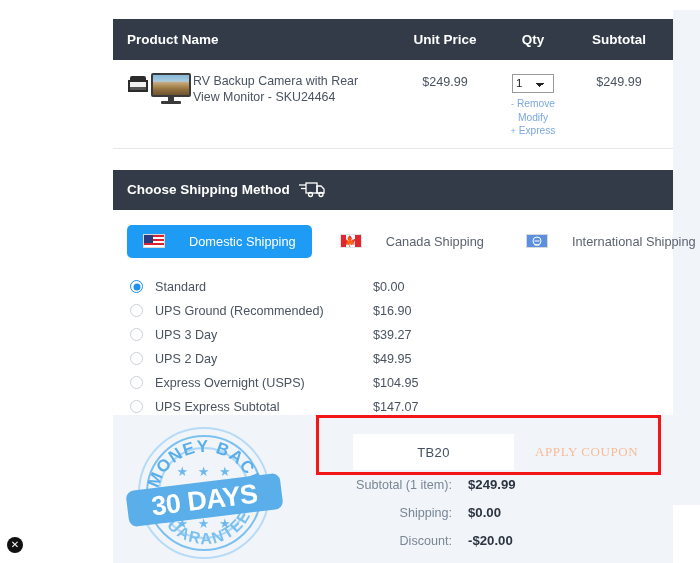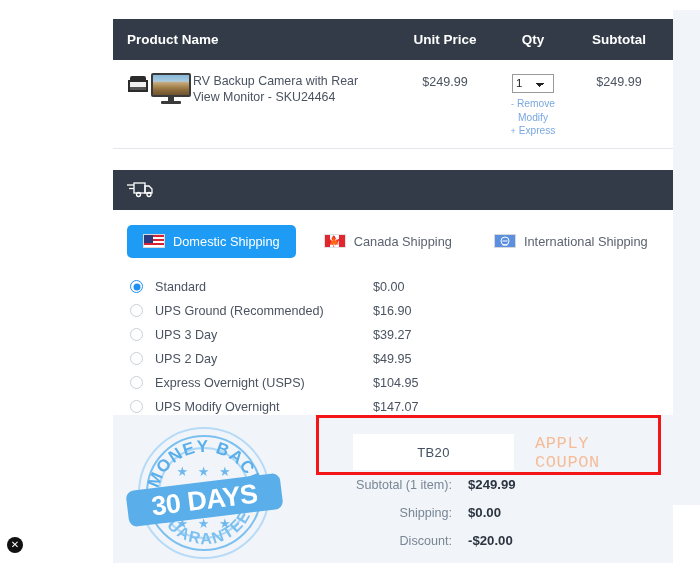--- a/index.html
+++ b/index.html
@@ -159,21 +159,21 @@
 
   
   .ship-tabs {
     display: flex;
     align-items: center;
     margin-top: 15px;
     padding-left: 14px;
     gap: 0px;
   }
   .tab {
-    display: flex; align-items: center; gap: 8px;
+    display: flex; align-items: center; gap: 24px;
     font-size: 12.8px;
     padding: 9px 16px;
     border-radius: 5px;
     color: #5c6370;
     white-space: nowrap;
   }
   .tab.active { background: #1e9bf5; color: #ffffff; }
   .tab.t-can { margin-left: 12px; }
   .tab.t-intl { margin-left: 10px; }
 
@@ -293,23 +293,23 @@
     font-size: 13px;
     color: #42505f;
     font-family: "Liberation Sans", sans-serif;
     letter-spacing: 0.4px;
   }
   .coupon-btn {
     flex: 1;
     background: transparent;
     border: none;
     color: #f6bb97;
-    font-size: 17px;
+    font-size: 13px;
     letter-spacing: 0.6px;
-    font-family: Liberation Mono, monospace;
+    font-family: Liberation Serif, serif;
     text-align: left;
     padding-left: 21px;
   }
 
   .totals { position: absolute; left: 203px; top: 62px; width: 345px; }
   .total-row {
     display: flex; align-items: baseline; height: 28px; font-size: 12.6px;
   }
   .total-label { width: 136px; text-align: right; color: #7a8694; }
   .total-value { padding-left: 16px; color: #2c3440; font-weight: bold; font-size: 13.2px; }
@@ -369,20 +369,21 @@
           <a href="#"><span class="bullet">-</span> <span>Remove</span></a>
           <a href="#">Modify</a>
           <a href="#"><span class="bullet">+</span> <span>Express</span></a>
         </div>
       </div>
 
       <div class="subtotal-cell">$249.99</div>
     </div>
 
     <div class="ship-header">
+      <span>Choose Shipping Method</span>
       <span class="truck-icon">
         <svg width="30" height="17" viewBox="0 0 30 17">
           <line x1="0" y1="4" x2="7" y2="4" stroke="#fff" stroke-width="1.3"></line>
           <line x1="2" y1="7.5" x2="7" y2="7.5" stroke="#fff" stroke-width="1.3"></line>
           <rect x="7" y="2" width="11" height="10" fill="none" stroke="#fff" stroke-width="1.3"></rect>
           <path d="M18 5 h4 l3 3 v4 h-7 z" fill="none" stroke="#fff" stroke-width="1.3"></path>
           <circle cx="11.5" cy="13.5" r="2" fill="none" stroke="#fff" stroke-width="1.3"></circle>
           <circle cx="22" cy="13.5" r="2" fill="none" stroke="#fff" stroke-width="1.3"></circle>
         </svg>
       </span>
@@ -438,21 +439,21 @@
       </div>
 
       <div class="ship-opt">
         <span class="radio"></span>
         <span class="opt-label">Express Overnight (USPS)</span>
         <span class="opt-price">$104.95</span>
       </div>
 
       <div class="ship-opt">
         <span class="radio"></span>
-        <span class="opt-label">UPS Modify Overnight</span>
+        <span class="opt-label">UPS Express Subtotal</span>
         <span class="opt-price">$147.07</span>
       </div>
 
     </div>
   </div>
 
   <div class="summary">
 
     <div class="badge">
       <div class="ring-out"></div>

